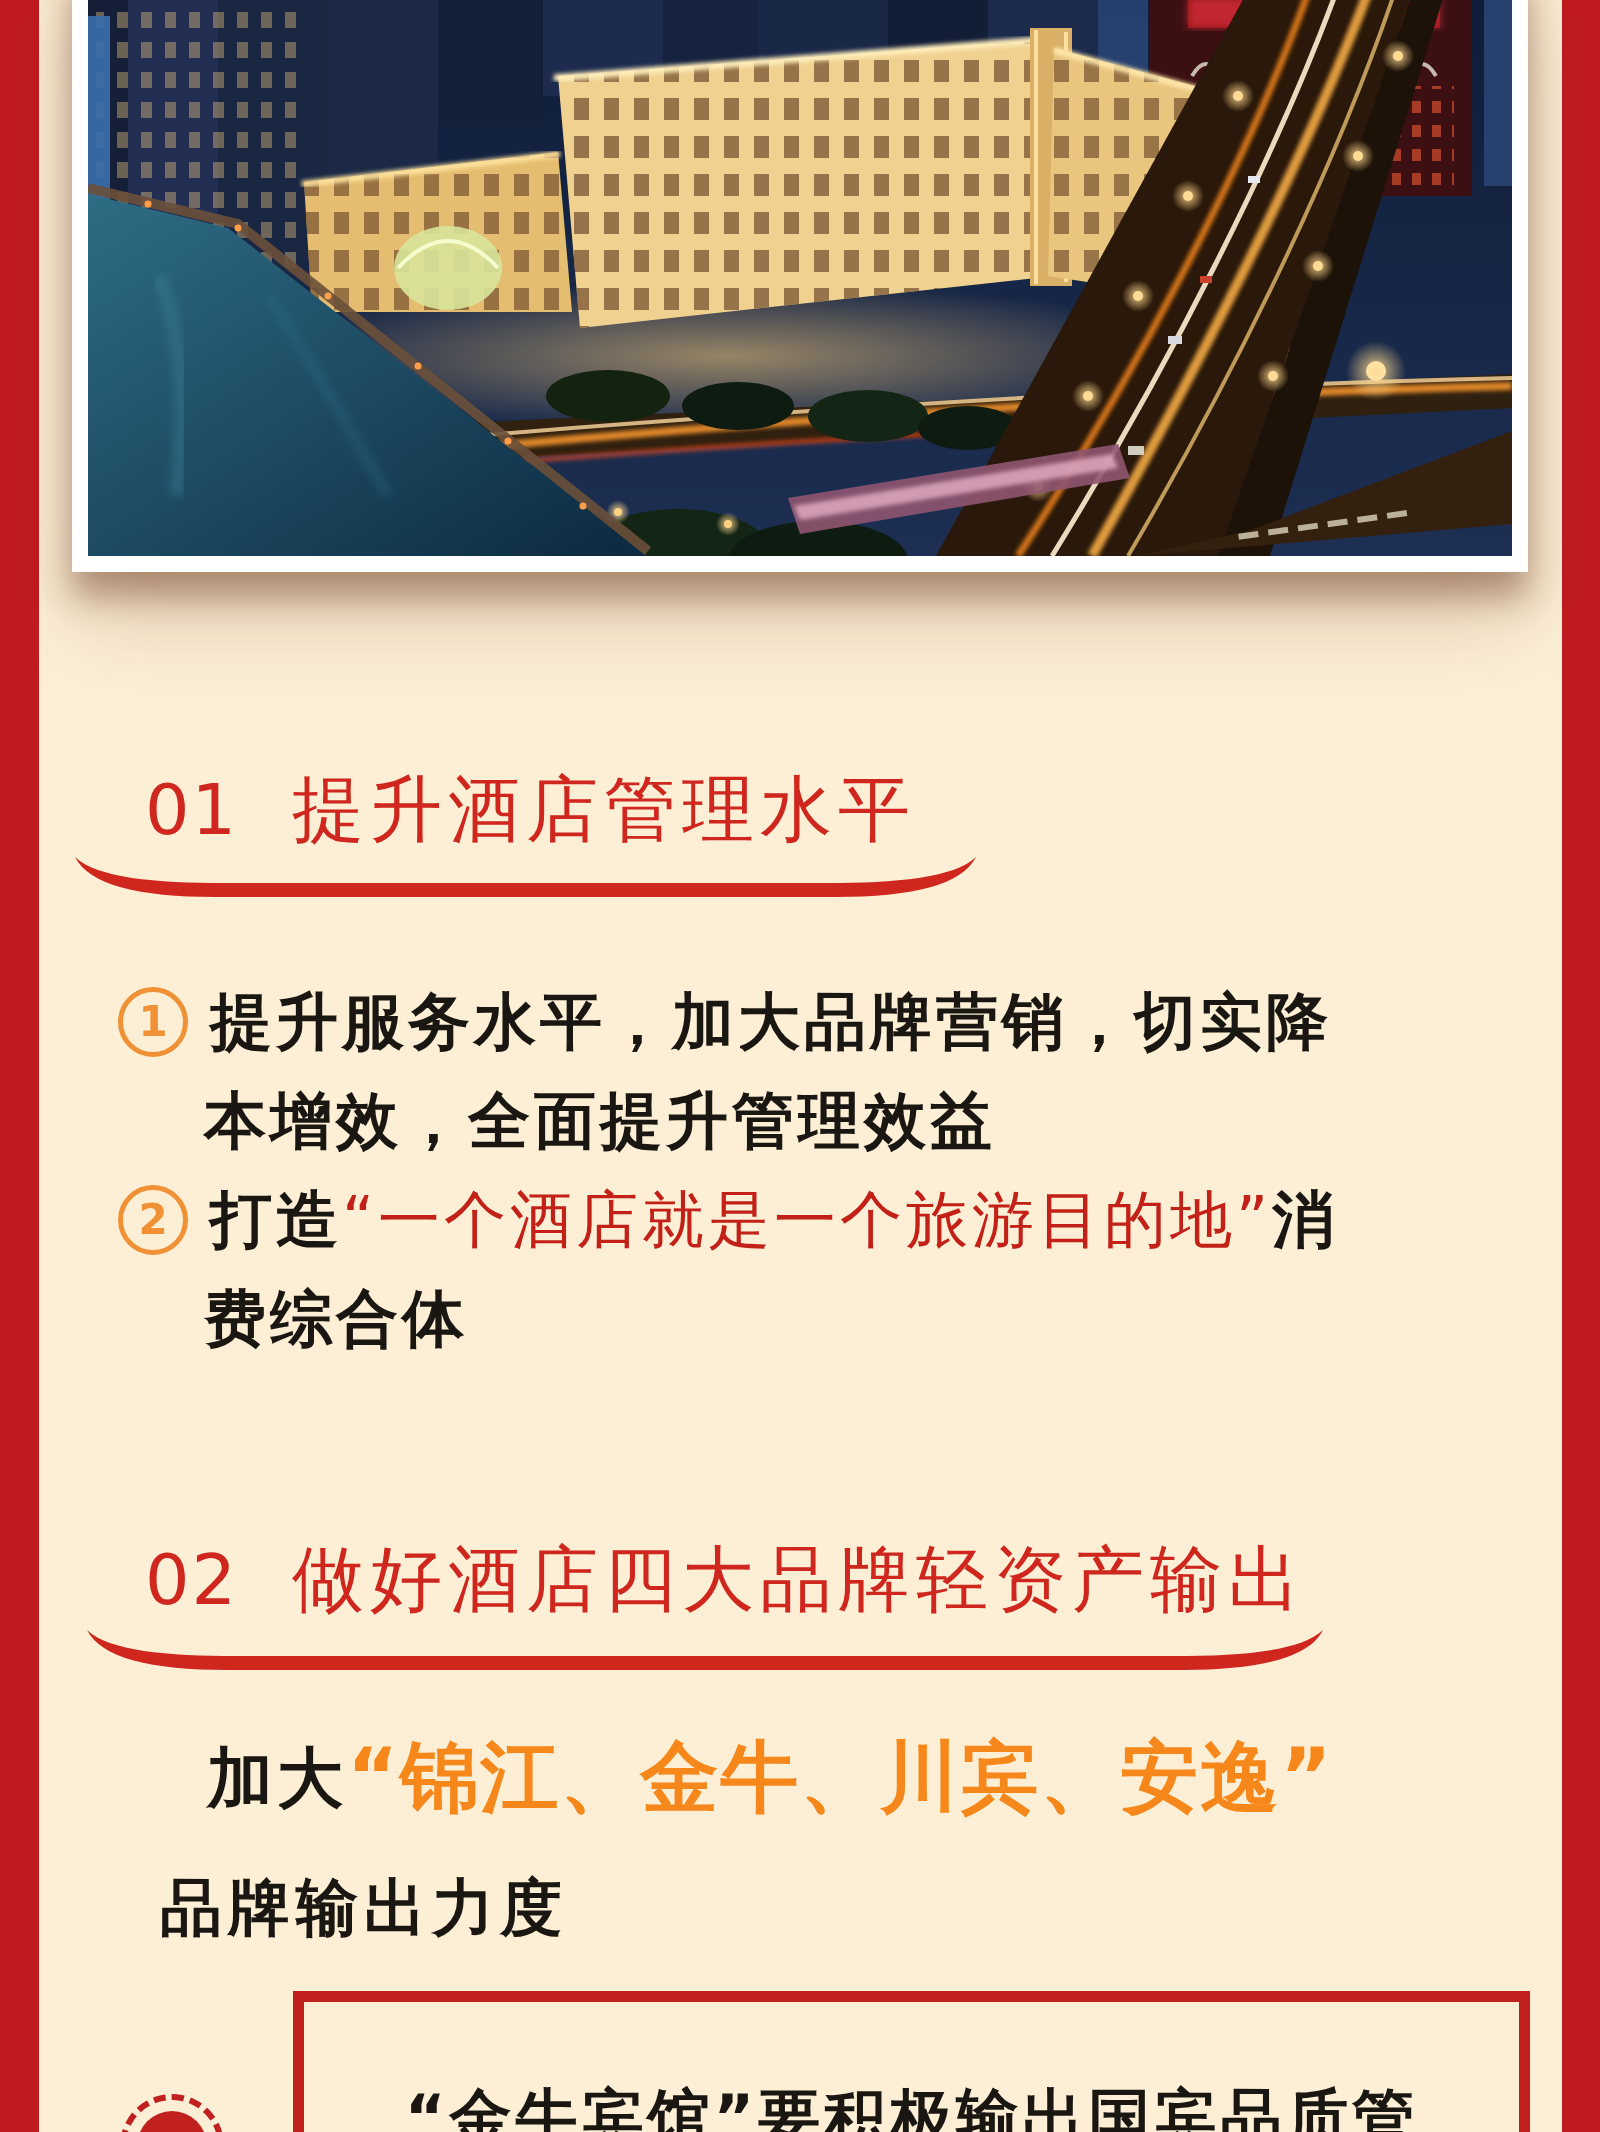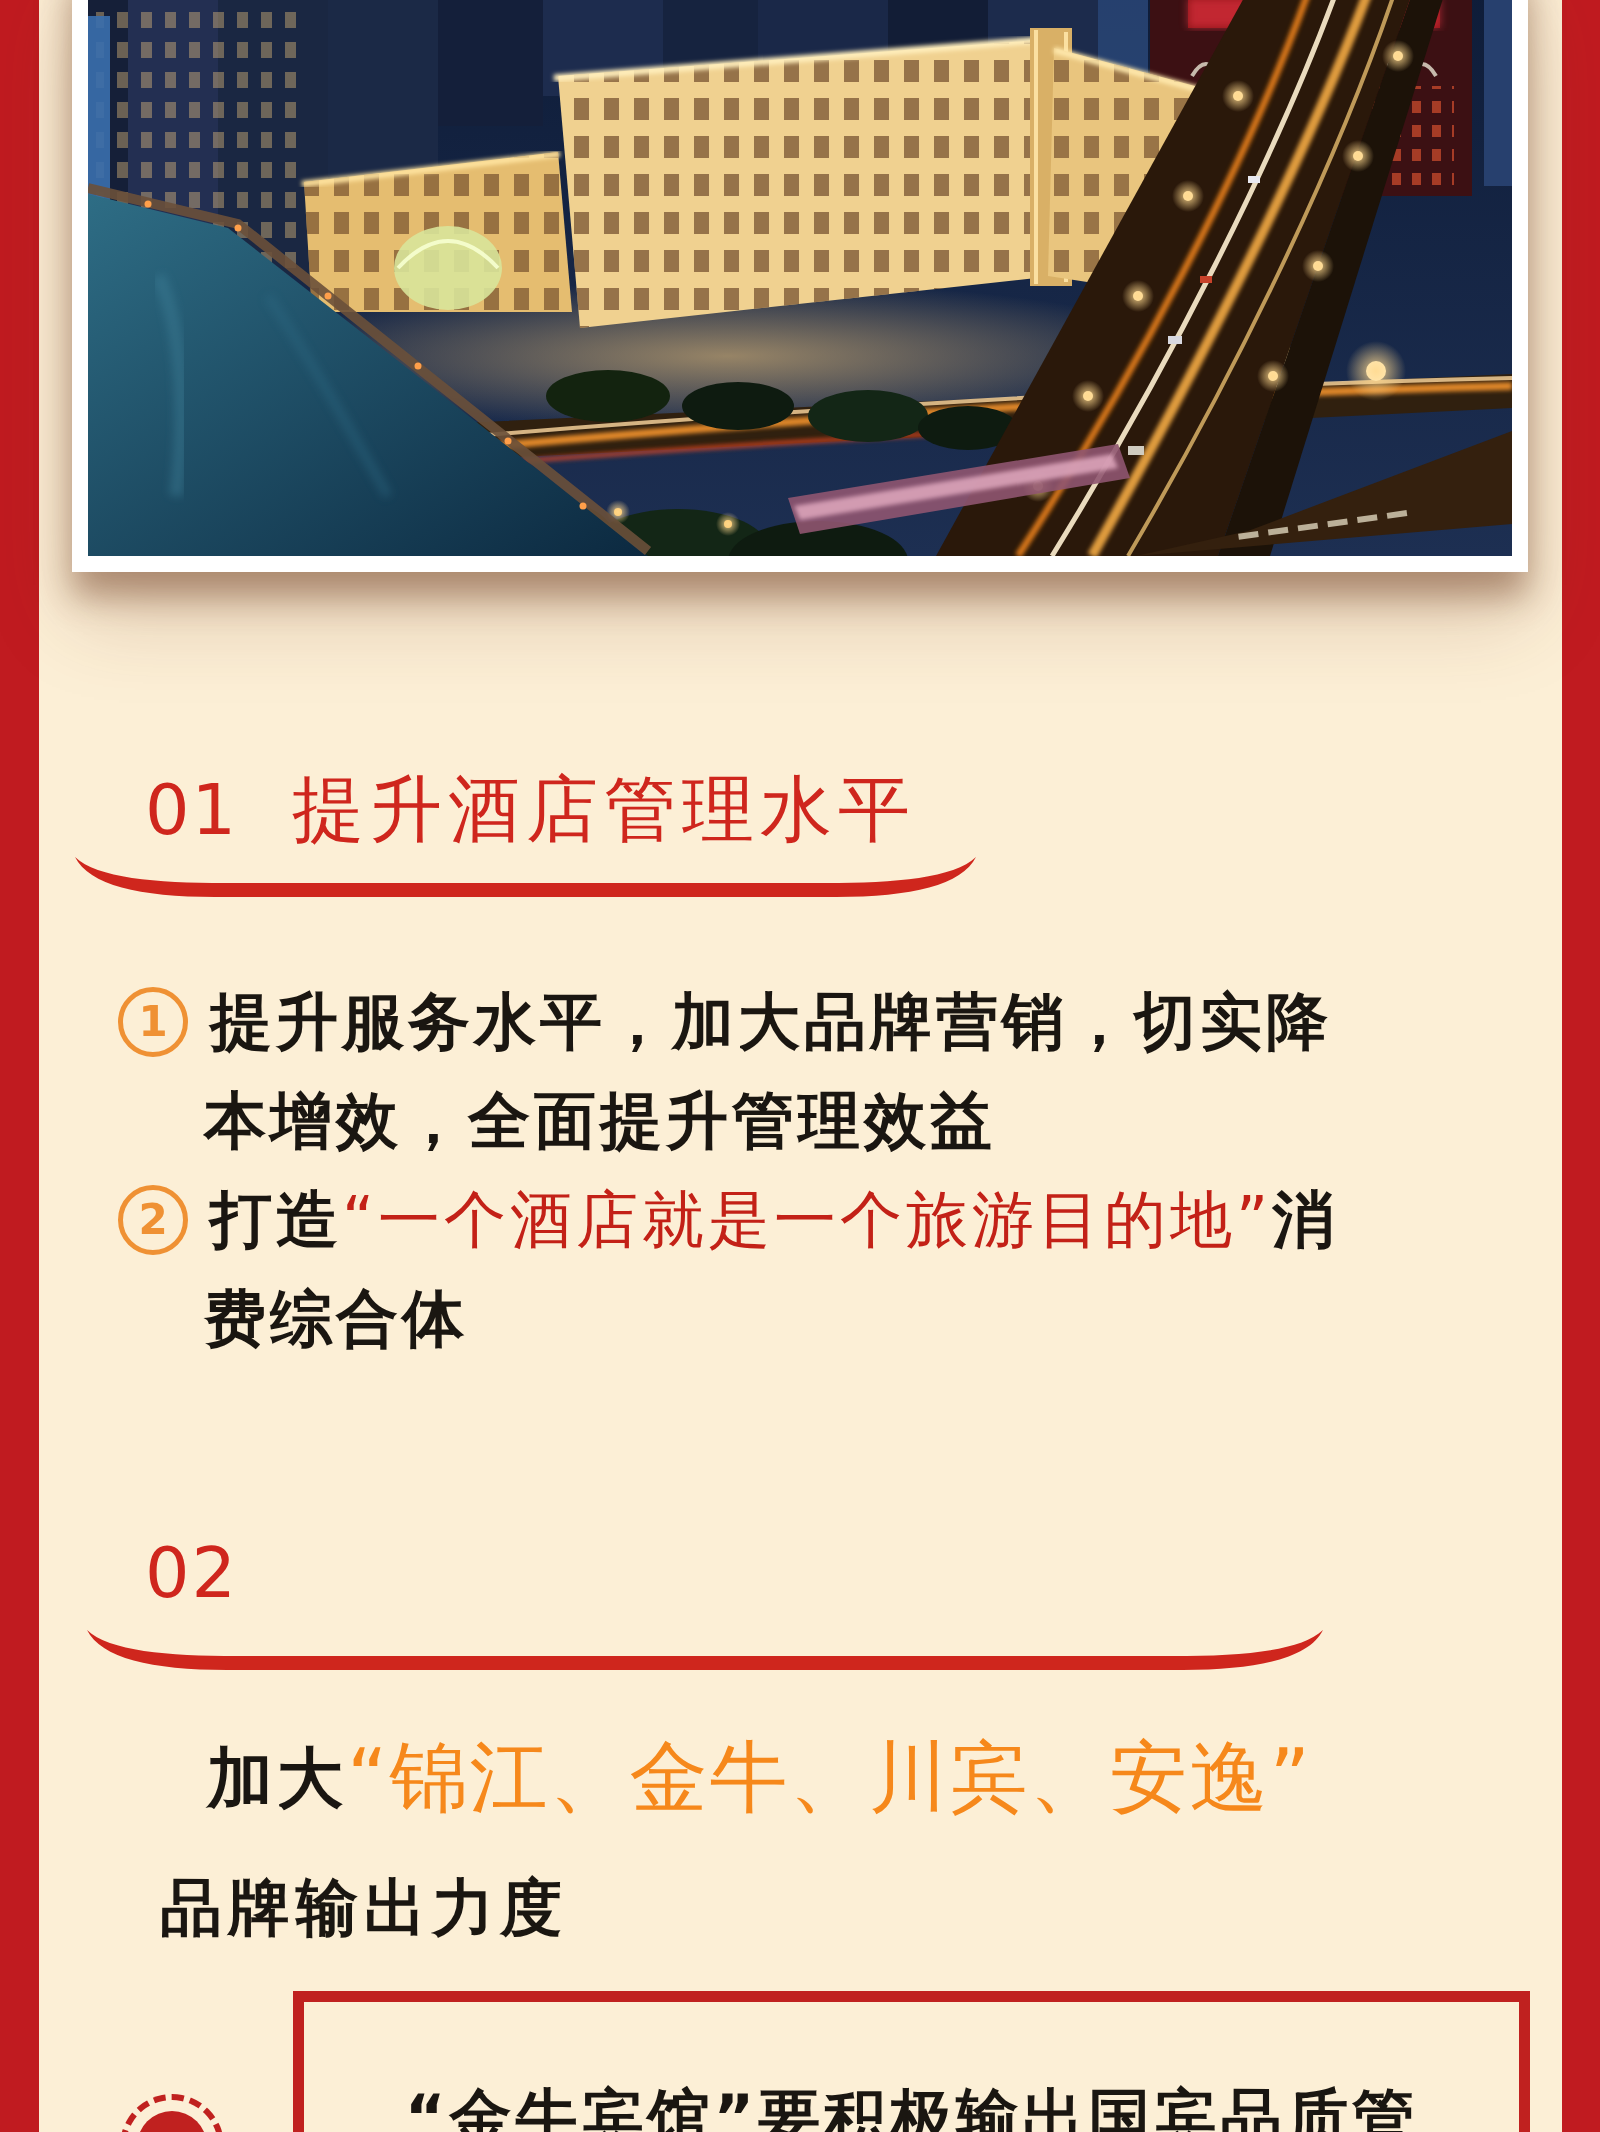--- a/index.html
+++ b/index.html
@@ -24,21 +24,21 @@
         font-size:62px;font-weight:600;letter-spacing:4px;}
   .b-line{height:99px;display:flex;align-items:center;white-space:nowrap;}
   .b-line.cont{padding-left:86px;}
   .marker{flex:0 0 auto;width:60px;height:60px;margin-right:22px;border:5px solid #ef9134;
         border-radius:50%;color:#ef9134;font-size:42px;font-weight:700;letter-spacing:0;
         display:flex;align-items:center;justify-content:center;}
   .hl-red{color:#c32117;font-weight:400;}
 
   .lead-line{position:absolute;left:177px;top:1726px;color:#1a1611;font-size:66px;font-weight:600;
         letter-spacing:4px;display:flex;align-items:center;white-space:nowrap;margin-left:30px;}
-  .lead-line .brands{color:#f6881b;font-weight:400;font-size:78px;letter-spacing:2px;}
+  .lead-line .brands{color:#f6881b;font-weight:700;font-size:78px;letter-spacing:2px;}
   .lead2{position:absolute;left:160px;top:1866px;color:#1a1611;font-size:62px;font-weight:600;letter-spacing:6px;}
 
   .quote-box{position:absolute;left:293px;top:1991px;width:1237px;height:290px;
         border:11px solid #c0211f;box-sizing:border-box;display:flex;justify-content:center;}
   .quote-box .q-line{margin-top:74px;font-size:62px;font-weight:600;color:#1a1611;
         letter-spacing:4px;white-space:nowrap;}
   .quote-badge{position:absolute;left:120px;top:2094px;width:104px;height:104px;
         border:6px dashed #c0211f;border-radius:50%;box-sizing:border-box;
         display:flex;align-items:center;justify-content:center;}
   .quote-badge .inner{width:70px;height:70px;border-radius:50%;background:#c0211f;}
@@ -247,20 +247,21 @@
       <span class="hl-red">“一个酒店就是一个旅游目的地”</span>
       <span>消</span>
     </div>
     <div class="b-line cont">
       <span>费综合体</span>
     </div>
   </div>
 
   <div class="sec-heading" id="h2">
     <span class="num">02</span>
+    <span class="title">做好酒店四大品牌轻资产输出</span>
   </div>
   <svg class="swoosh" id="sw2" viewBox="0 0 1240 44">
     <path d="M2,2 C16,30 66,42 142,42 L1098,42 C1174,42 1224,30 1238,2 C1216,23 1158,28 1088,28 L152,28 C82,28 24,23 2,2 Z" fill="#cf261d"></path>
   </svg>
 
   <div class="lead-line">
     <span>加大</span>
     <span class="brands">“锦江、金牛、川宾、安逸”</span>
   </div>
   <div class="lead2">品牌输出力度</div>

